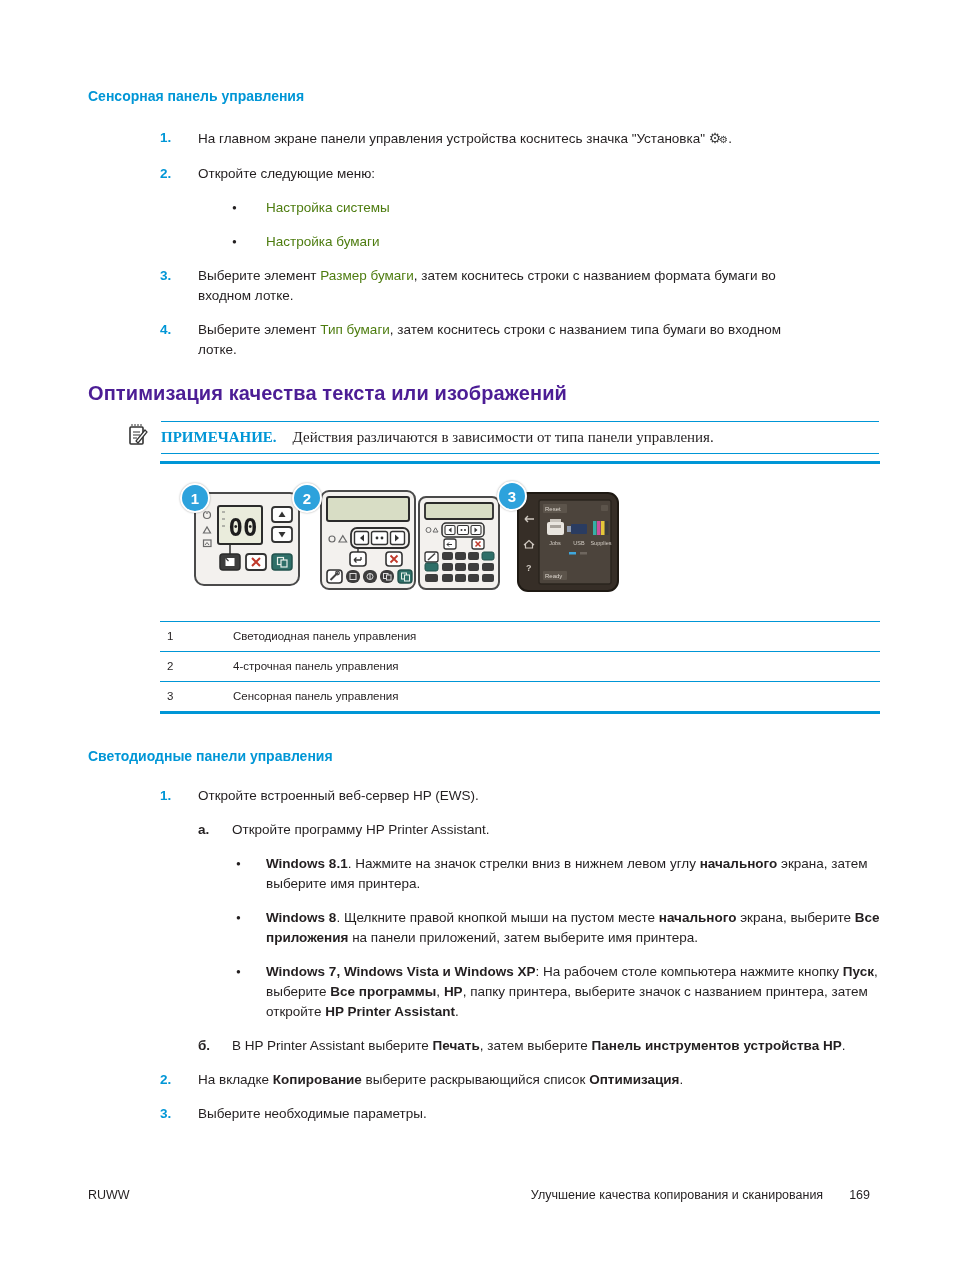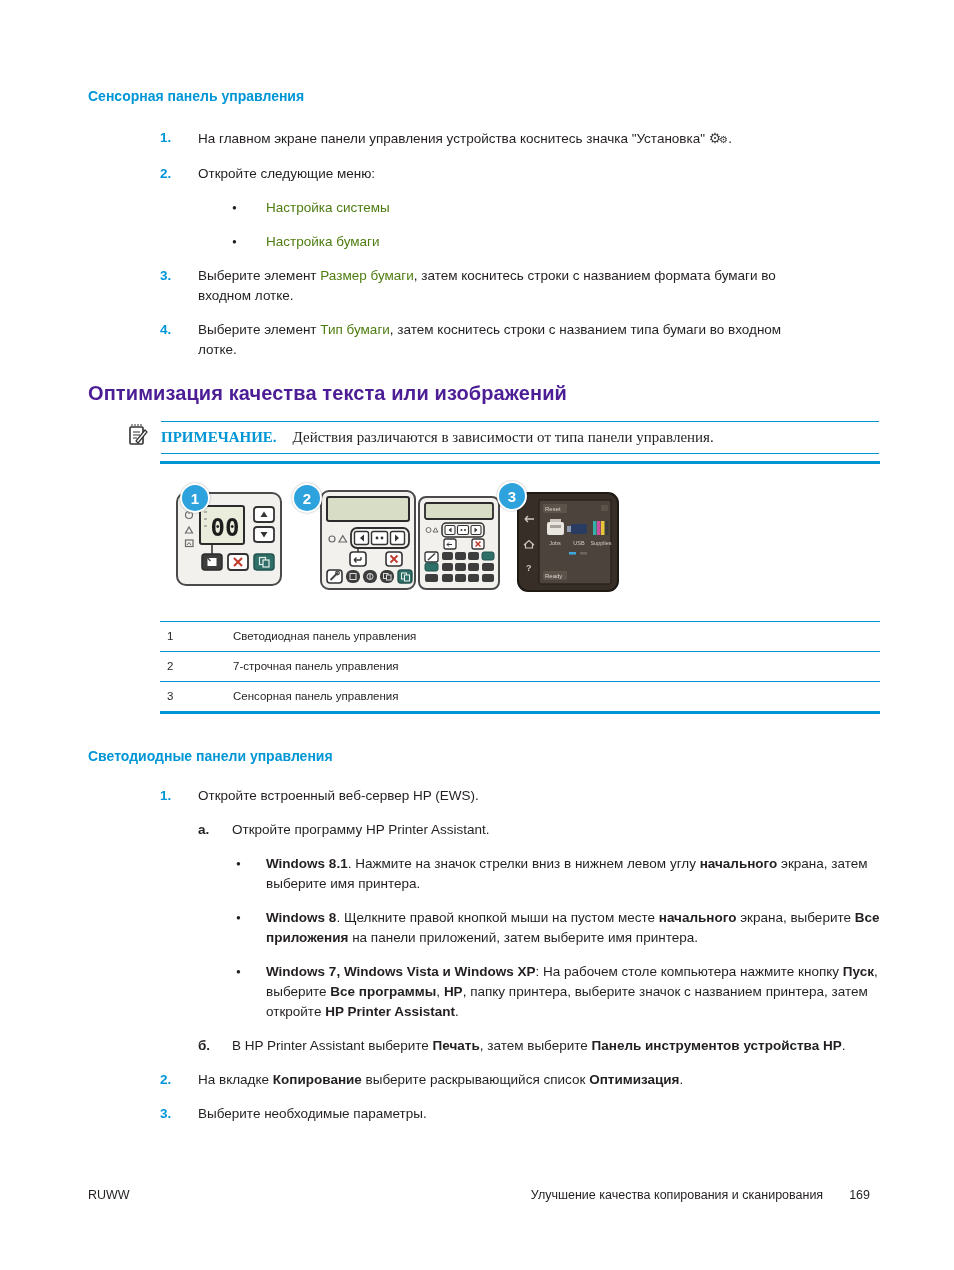--- a/index.html
+++ b/index.html
@@ -115,21 +115,21 @@
     <div class="note-body">
       <span class="note-label">ПРИМЕЧАНИЕ.</span><span>Действия различаются в зависимости от типа панели управления.</span>
     </div>
   </div>
 
   <div class="figure">
     <div class="callout" style="left:20px;top:19px;">1</div>
     <div class="callout" style="left:132px;top:19px;">2</div>
     <div class="callout" style="left:337px;top:17px;">3</div>
 
-    <div class="panel" style="left:16px;top:28px;">
+    <div class="panel" style="left:34px;top:28px;">
       <svg width="106" height="94" viewBox="0 0 106 94">
         <rect x="1" y="1" width="104" height="92" rx="9" fill="#f3f1ee" stroke="#4a4a4a" stroke-width="2"></rect>
         <circle cx="13" cy="23" r="3.5" fill="none" stroke="#6a6a6a" stroke-width="1.2"></circle>
         <path d="M13 18.5 v3" stroke="#f3f1ee" stroke-width="1.4"></path>
             <path d="M13 19.5 v2.5" stroke="#6a6a6a" stroke-width="1.2"></path>
         <path d="M9.5 41 L16.5 41 L13 35 Z" fill="none" stroke="#6a6a6a" stroke-width="1.2"></path>
         <rect x="9.5" y="48" width="7.5" height="6.5" fill="none" stroke="#6a6a6a" stroke-width="1.2"></rect>
         <path d="M11 53 l2 -2.5 l2 2.5" fill="none" stroke="#6a6a6a" stroke-width="1"></path>
         <rect x="24" y="14" width="44" height="38" rx="2" fill="#eaecdc" stroke="#2b2b2b" stroke-width="2"></rect>
         <path d="M28 20 h3 M28 27 h3 M28 34 h3" stroke="#777" stroke-width="1.2"></path>
@@ -253,21 +253,21 @@
     </div>
   </div>
 
   <div class="ptable">
     <div class="row">
       <span class="cell-num">1</span>
       <span class="cell-label">Светодиодная панель управления</span>
     </div>
     <div class="row">
       <span class="cell-num">2</span>
-      <span class="cell-label">7-строчная панель управления</span>
+      <span class="cell-label">4-строчная панель управления</span>
     </div>
     <div class="row">
       <span class="cell-num">3</span>
       <span class="cell-label">Сенсорная панель управления</span>
     </div>
   </div>
 
   <h3 class="h3 second">Светодиодные панели управления</h3>
 
   <div class="step mt-md">

